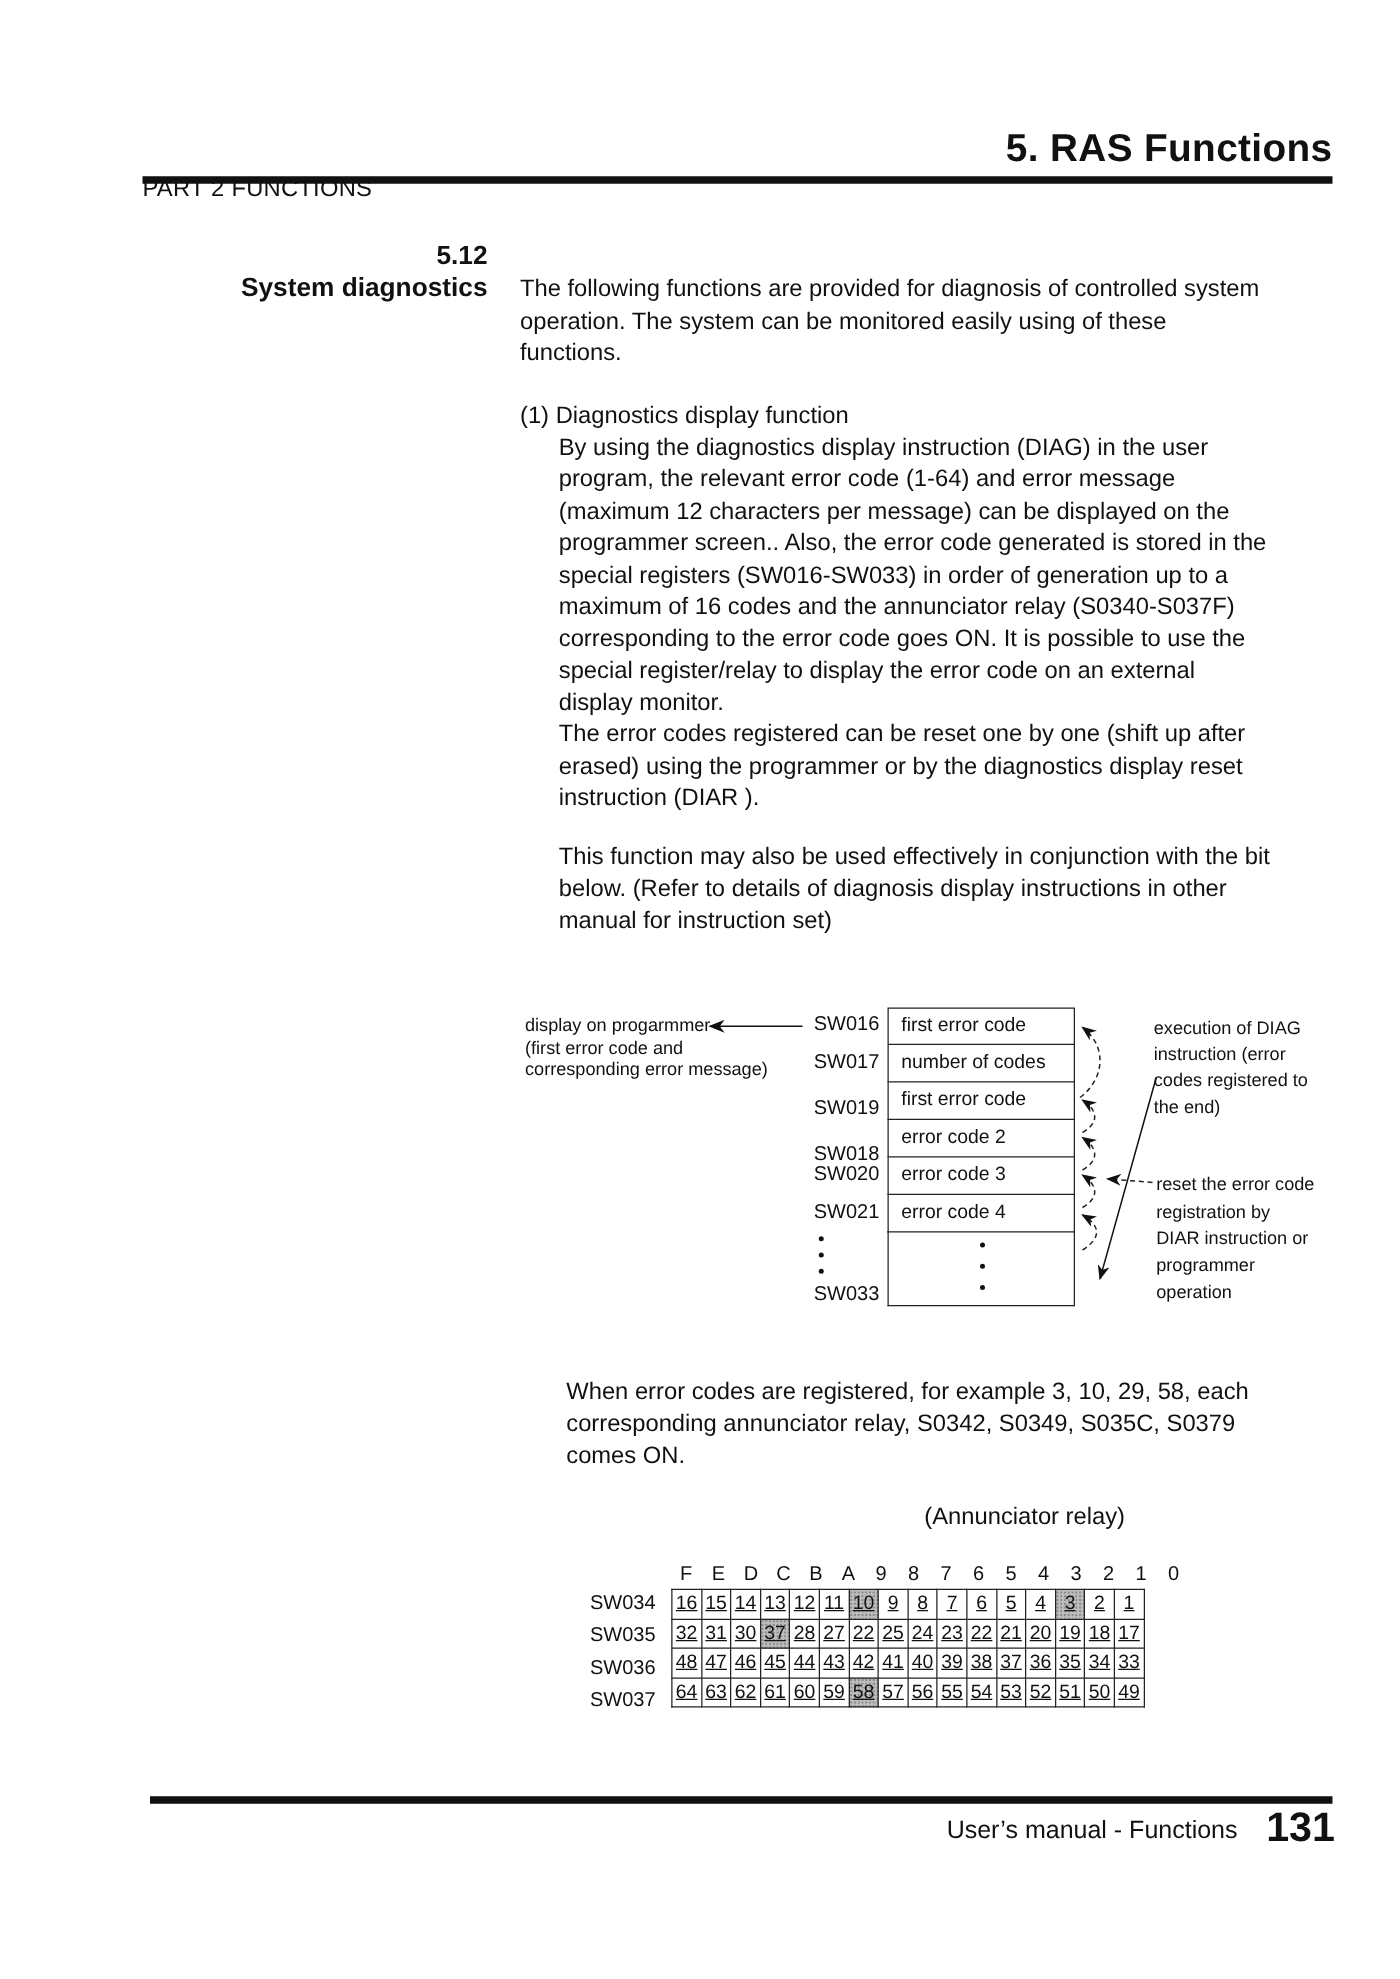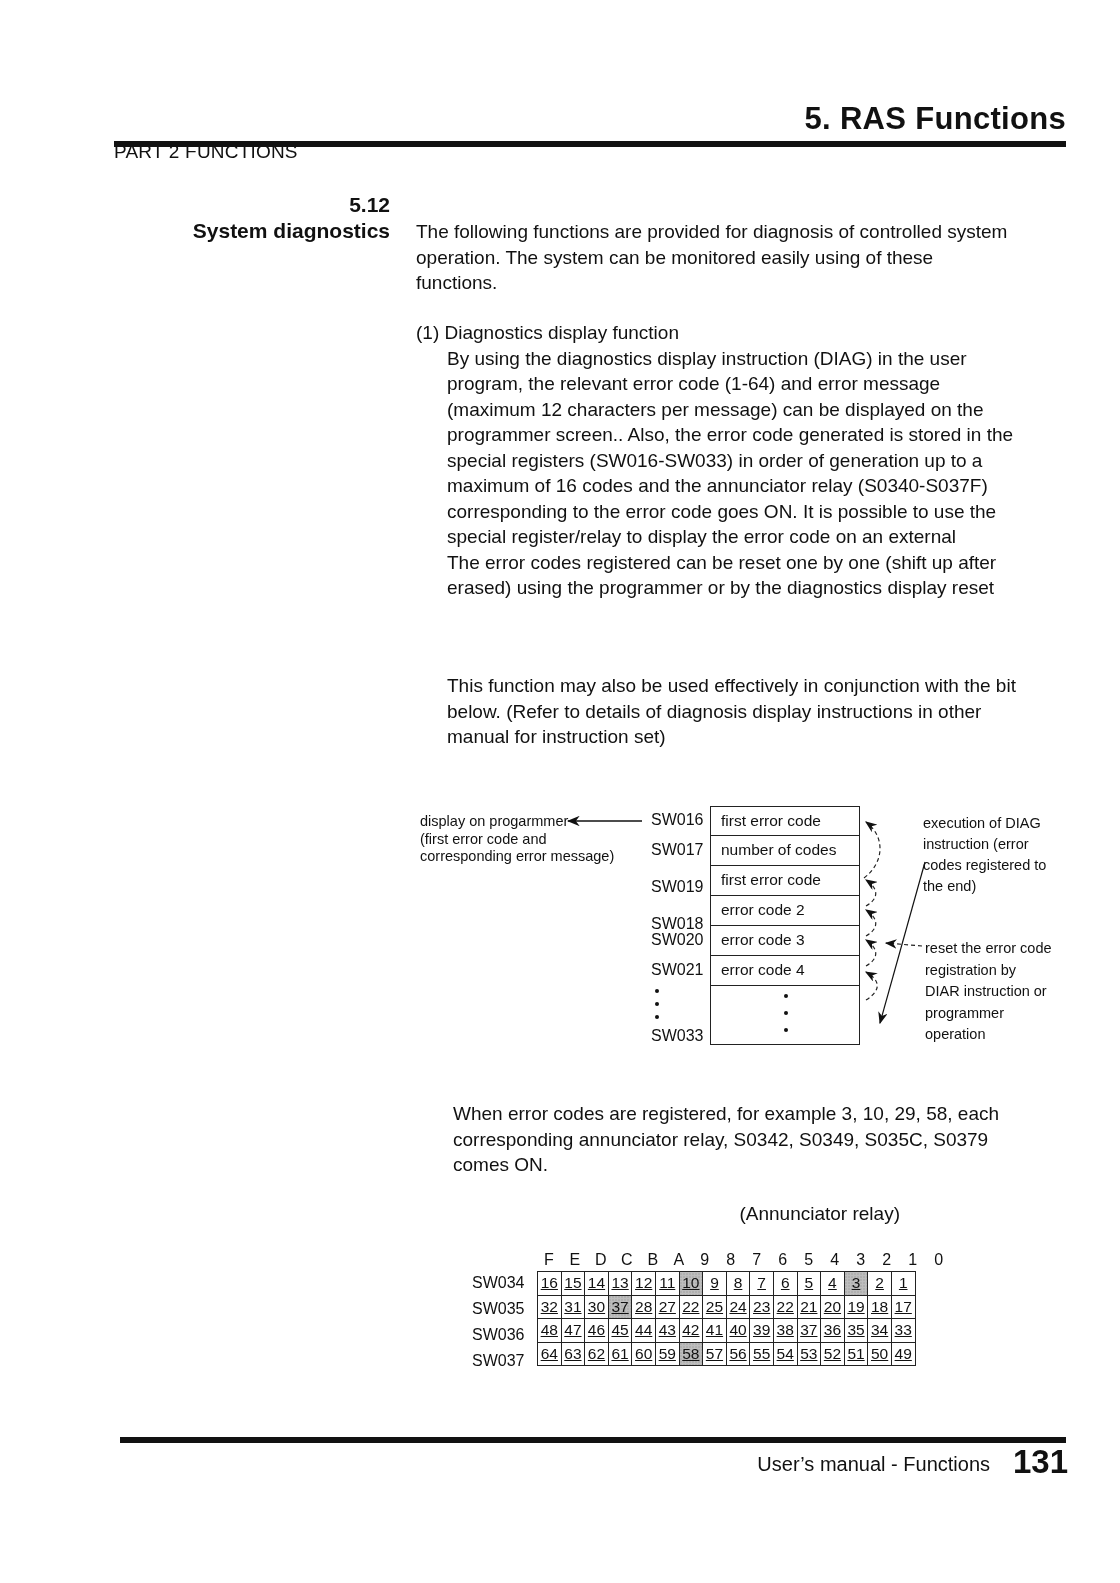--- a/index.html
+++ b/index.html
@@ -67,22 +67,24 @@
   <span class="line">(1) Diagnostics display function</span>
   <div class="indent">
     <span class="line">By using the diagnostics display instruction (DIAG) in the user</span>
     <span class="line">program, the relevant error code (1-64) and error message</span>
     <span class="line">(maximum 12 characters per message) can be displayed on the</span>
     <span class="line">programmer screen..  Also, the error code generated is stored in the</span>
     <span class="line">special registers (SW016-SW033) in order of generation up to a</span>
     <span class="line">maximum of 16 codes and the annunciator relay (S0340-S037F)</span>
     <span class="line">corresponding to the error code goes ON.  It is possible to use the</span>
     <span class="line">special register/relay to display the error code on an external</span>
+    <span class="line">display monitor.</span>
     <span class="line">The error codes registered can be reset one by one (shift up after</span>
     <span class="line">erased) using the programmer or by the diagnostics display reset</span>
+    <span class="line">instruction (DIAR ).</span>
   </div>
 </div>
 
 <div class="abs para p-conj">
   <span class="line">This function may also be used effectively in conjunction with the bit</span>
   <span class="line">below.  (Refer to details of diagnosis display instructions in other</span>
   <span class="line">manual for instruction set)</span>
 </div>
 
 <div>

